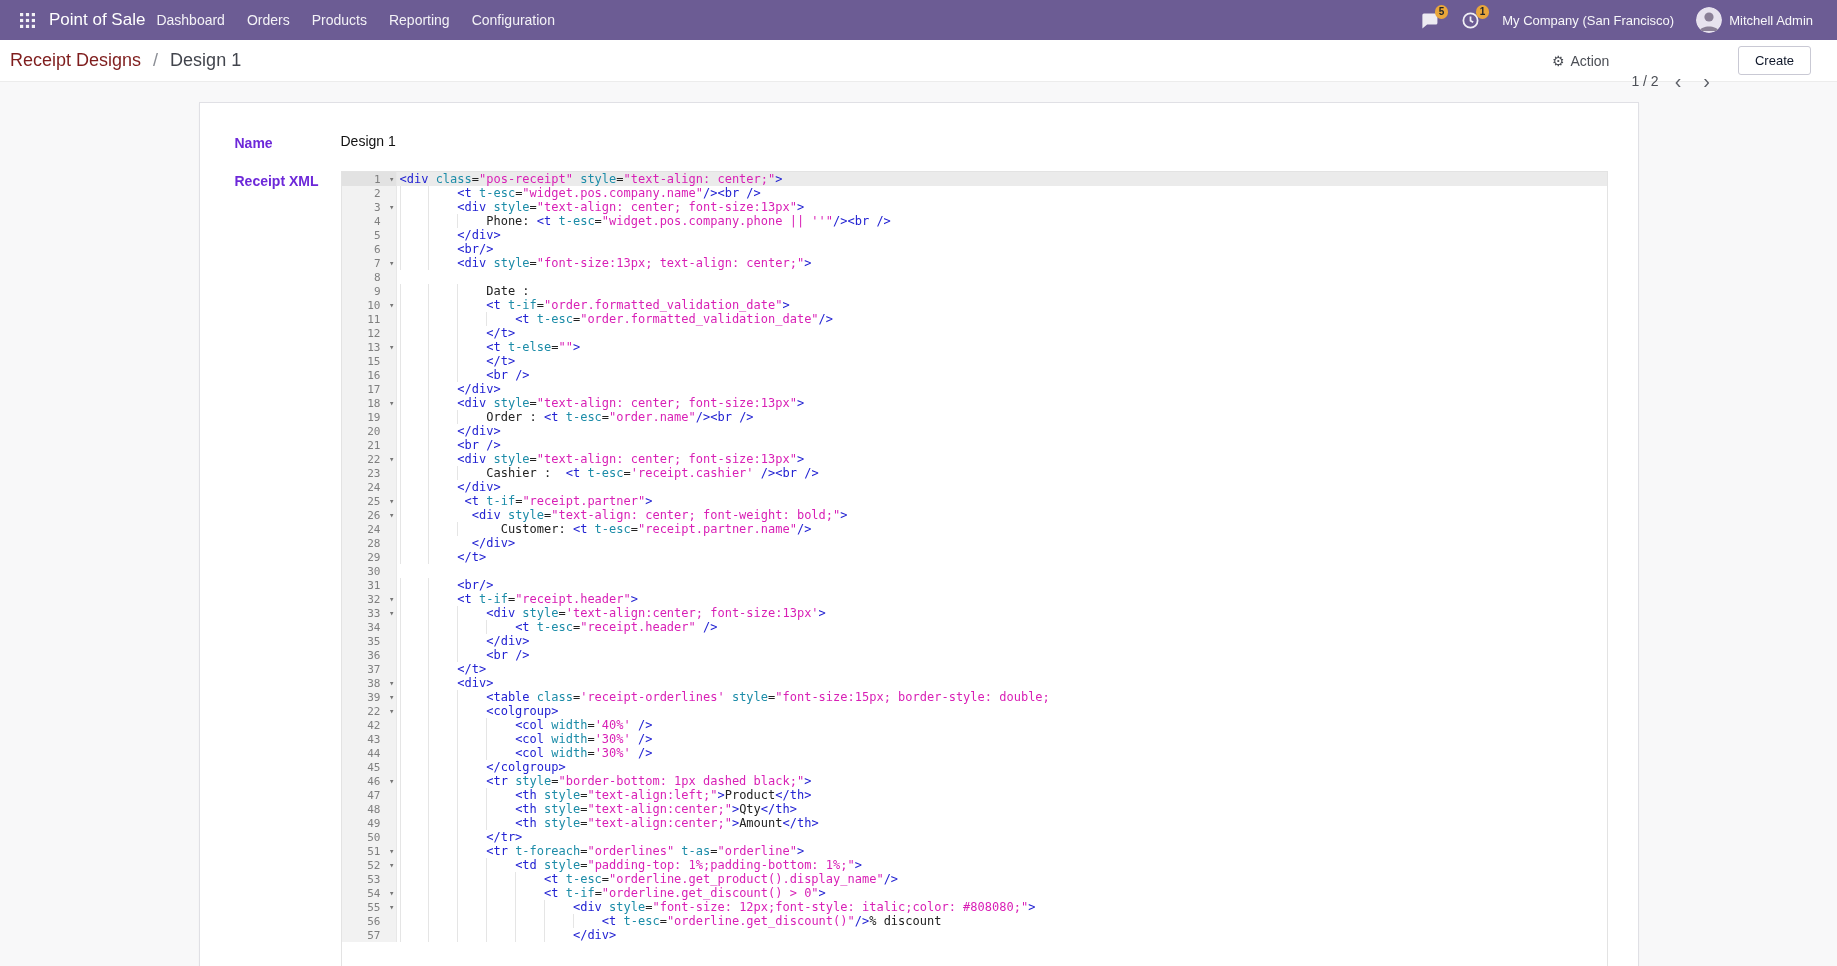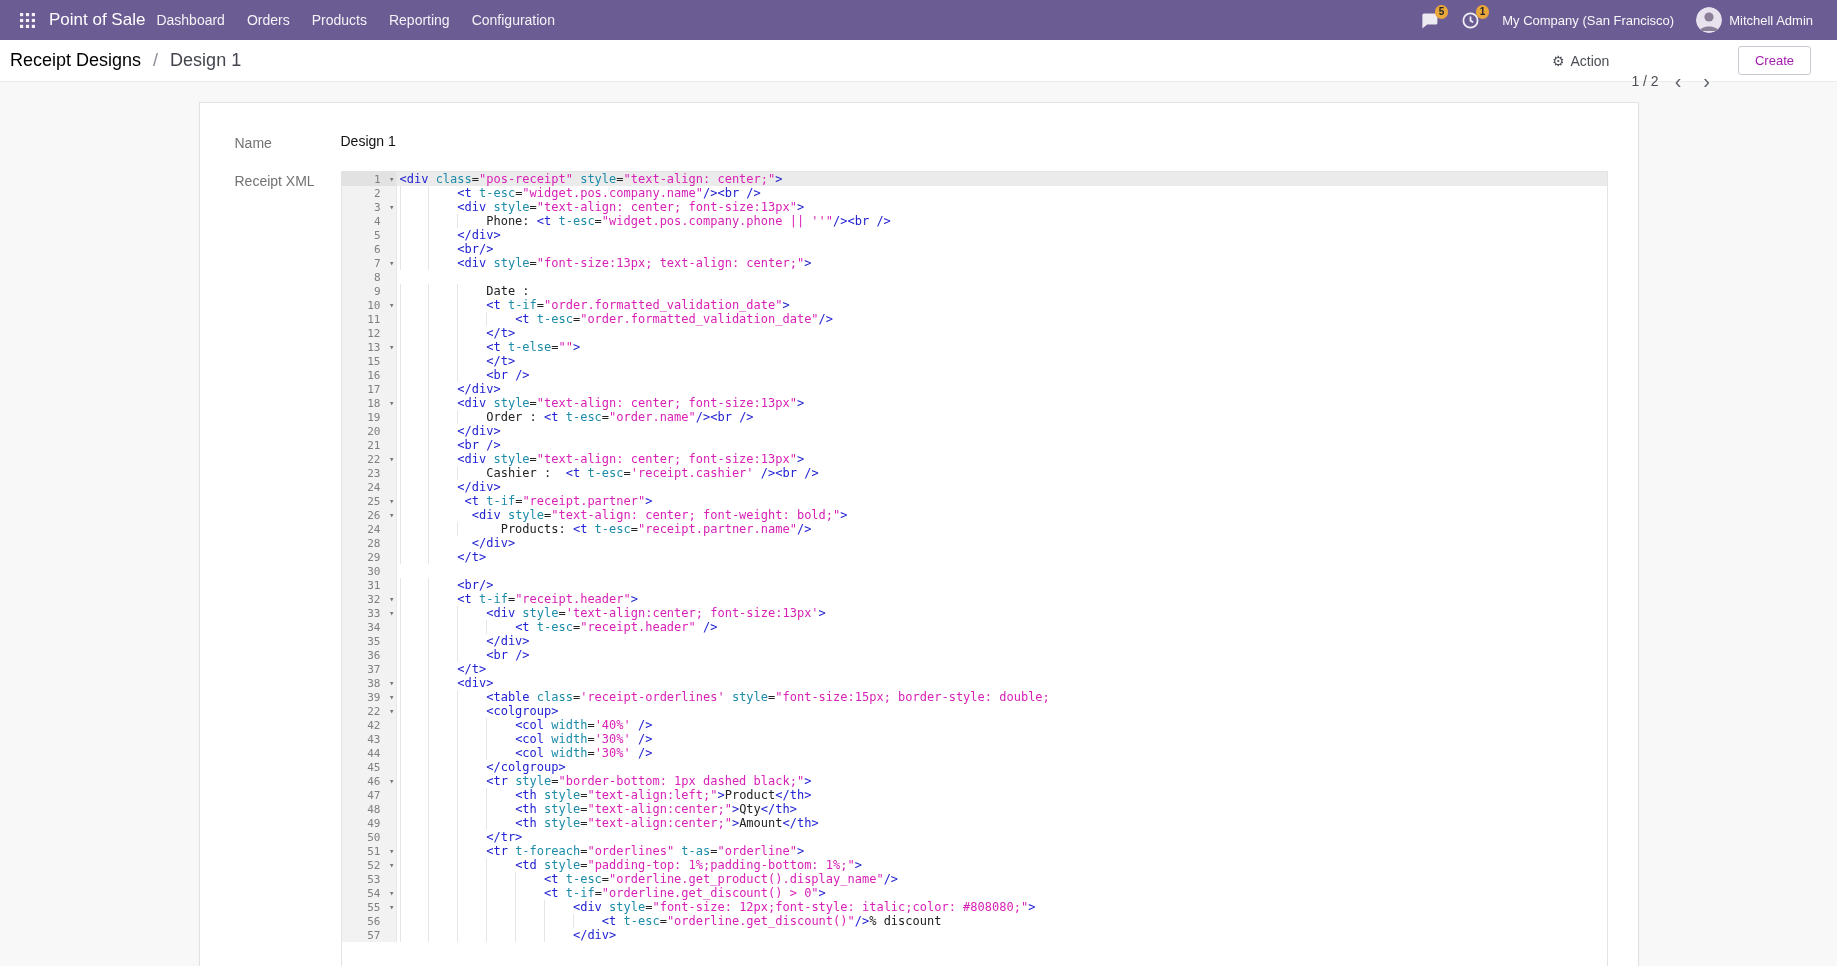--- a/index.html
+++ b/index.html
@@ -21,38 +21,38 @@
                   display:flex; align-items:center; padding:6px 8px; font-family:inherit; }
   .badge { position:absolute; top:0; right:-1px; background:var(--c-badge,#e9a63a); color:#212529;
            font-size:10px; font-weight:bold; line-height:1; padding:2px 4px; border-radius:8px; }
   .company-name, .user-name { font-size:13px; color:rgba(255,255,255,.95); white-space:nowrap; }
   .avatar { width:26px; height:26px; border-radius:50%; overflow:hidden; display:inline-block; margin-right:7px; flex:none; }
 
   
   .control-panel { height:42px; background:#fff; border-bottom:1px solid #ececec;
                    display:flex; align-items:center; padding:0 26px 0 10px; }
   .breadcrumb { font-size:18px; color:#42454d; }
-  .breadcrumb a { color:#000000; text-decoration:none; cursor:pointer; }
+  .breadcrumb a { color:#7f1d1d; text-decoration:none; cursor:pointer; }
   .breadcrumb .sep { color:#8a8d94; margin:0 7px; }
   .cp-right { margin-left:auto; display:flex; align-items:center; gap:22px; }
   .action-btn { background:none; border:none; cursor:pointer; font-size:14px; color:#4c4f56;
                 display:flex; align-items:center; gap:6px; font-family:inherit; }
   .gear { font-size:14px; color:#4c4f56; }
   .pager { display:flex; align-items:center; gap:10px; font-size:14px; color:#4c4f56;margin-top:41px; }
   .pager-btn { background:none; border:none; cursor:pointer; font-size:20px; line-height:14px;
                color:#5b5e66; padding:2px 6px; }
-  .create-btn { background:#fff; border:1px solid #c9c9d4; border-radius:3px; color:#a21caf;
+  .create-btn { background:#fff; border:1px solid #c9c9d4; border-radius:3px; color:#0f172a;
                 font-size:13px; padding:6px 16px; cursor:pointer; font-family:inherit; }
 
   
   .content { height:884px; background:#f8f8f9; overflow:hidden; }
   .sheet { width:1440px; margin:20px auto 0; background:#fff; border:1px solid #e0e0e5;
            box-shadow:0 1px 2px rgba(0,0,0,.03); min-height:880px; padding:30px 0 40px 35px; }
   .form-grid { display:grid; grid-template-columns:106px 1267px; row-gap:20px; align-items:start; }
-  .form-grid label { font-size:14px; color:#737373; padding-top:2px; }
+  .form-grid label { font-size:14px; color:#6d28d9; padding-top:2px;font-weight:bold; }
   .field-value { font-size:14px; color:#111; }
 
   
   .editor { width:1267px; height:812px; border:1px solid #e3e3e3; background:#fff;
             font-family:"DejaVu Sans Mono", monospace; font-size:12px; line-height:14px;
             overflow:hidden; }
   .code-row { display:flex; height:14px; }
   .gutter-cell { width:55px; flex:none; background:#f2f2f2; color:#808080; text-align:right;
                  padding-right:15px; position:relative; border-right:1px solid #e8e8e8; }
   .ln { font-size:11px; }
@@ -246,21 +246,21 @@
           <div class="code-row">
             <div class="gutter-cell"><span class="ln">25</span><span class="fold">▾</span></div>
             <div class="code-line"><span class="ig">    </span><span class="ig">    </span><span class="tk-txt"> </span><span class="tk-tag">&lt;t</span><span class="tk-txt"> </span><span class="tk-attr">t-if</span><span class="tk-txt">=</span><span class="tk-str">"receipt.partner"</span><span class="tk-tag">&gt;</span></div>
           </div>
           <div class="code-row">
             <div class="gutter-cell"><span class="ln">26</span><span class="fold">▾</span></div>
             <div class="code-line"><span class="ig">    </span><span class="ig">    </span><span class="tk-txt">  </span><span class="tk-tag">&lt;div</span><span class="tk-txt"> </span><span class="tk-attr">style</span><span class="tk-txt">=</span><span class="tk-str">"text-align: center; font-weight: bold;"</span><span class="tk-tag">&gt;</span></div>
           </div>
           <div class="code-row">
             <div class="gutter-cell"><span class="ln">24</span></div>
-            <div class="code-line"><span class="ig">    </span><span class="ig">    </span><span class="ig">    </span><span class="tk-txt">  Products: </span><span class="tk-tag">&lt;t</span><span class="tk-txt"> </span><span class="tk-attr">t-esc</span><span class="tk-txt">=</span><span class="tk-str">"receipt.partner.name"</span><span class="tk-tag">/&gt;</span></div>
+            <div class="code-line"><span class="ig">    </span><span class="ig">    </span><span class="ig">    </span><span class="tk-txt">  Customer: </span><span class="tk-tag">&lt;t</span><span class="tk-txt"> </span><span class="tk-attr">t-esc</span><span class="tk-txt">=</span><span class="tk-str">"receipt.partner.name"</span><span class="tk-tag">/&gt;</span></div>
           </div>
           <div class="code-row">
             <div class="gutter-cell"><span class="ln">28</span></div>
             <div class="code-line"><span class="ig">    </span><span class="ig">    </span><span class="tk-txt">  </span><span class="tk-tag">&lt;/div&gt;</span></div>
           </div>
           <div class="code-row">
             <div class="gutter-cell"><span class="ln">29</span></div>
             <div class="code-line"><span class="ig">    </span><span class="ig">    </span><span class="tk-tag">&lt;/t&gt;</span></div>
           </div>
           <div class="code-row">

